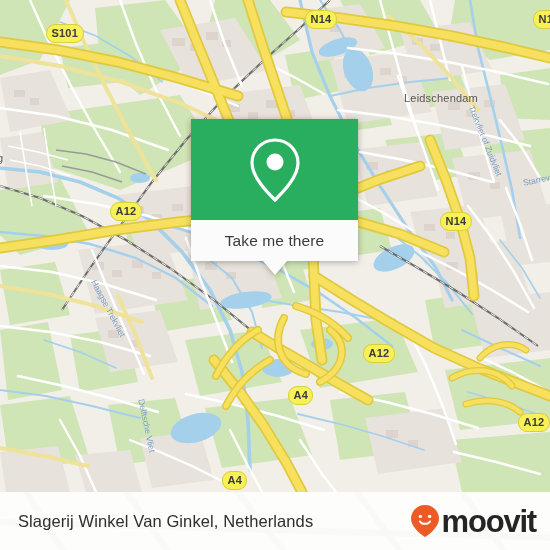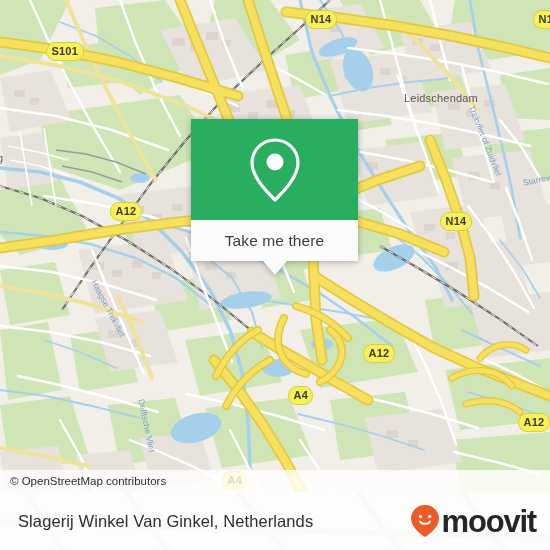--- a/index.html
+++ b/index.html
@@ -442,31 +442,28 @@
     <div class="lbl city-lbl" style="left:404px; top:92px;">Leidschendam</div>
     <div class="lbl city-lbl" style="left:-3px; top:152px;">g</div>
 
     <div class="lbl water-lbl" style="left:476px; top:104px; transform:rotate(68deg); transform-origin:left top;">Trekvliet of Zuidvliet</div>
     <div class="lbl water-lbl" style="left:98px; top:278px; transform:rotate(62deg); transform-origin:left top;">Haagse Trekvliet</div>
     <div class="lbl water-lbl" style="left:146px; top:398px; transform:rotate(78deg); transform-origin:left top;">Delftsche Vliet</div>
     <div class="lbl water-lbl" style="left:522px; top:178px; transform:rotate(-12deg); transform-origin:left top;">Starreva</div>
 
     <div class="shield" style="left:305px; top:10px;">N14</div>
     <div class="shield" style="left:533px; top:10px;">N14</div>
-    <div class="shield" style="left:46px;  top:42px;">S101</div>
+    <div class="shield" style="left:46px;  top:24px;">S101</div>
     <div class="shield" style="left:440px; top:212px;">N14</div>
     <div class="shield" style="left:110px; top:202px;">A12</div>
     <div class="shield" style="left:363px; top:344px;">A12</div>
     <div class="shield" style="left:288px; top:386px;">A4</div>
     <div class="shield" style="left:518px; top:413px;">A12</div>
     <div class="shield" style="left:222px; top:471px;">A4</div>
 
-    <div id="attrib">
-      <span>© OpenStreetMap contributors</span>
-    </div>
   </div>
 
   <div id="popup">
     <div id="popup-head">
       <svg width="56" height="68" viewBox="0 0 56 68">
         <path d="M28 4 C15.3 4 5 14.3 5 27 C5 41 20 56 28 64 C36 56 51 41 51 27 C51 14.3 40.7 4 28 4 Z" fill="none" stroke="#ffffff" stroke-width="3.2" stroke-linejoin="round"></path>
         <circle cx="28" cy="26" r="8.5" fill="#ffffff"></circle>
       </svg>
     </div>
     <div id="popup-body">

